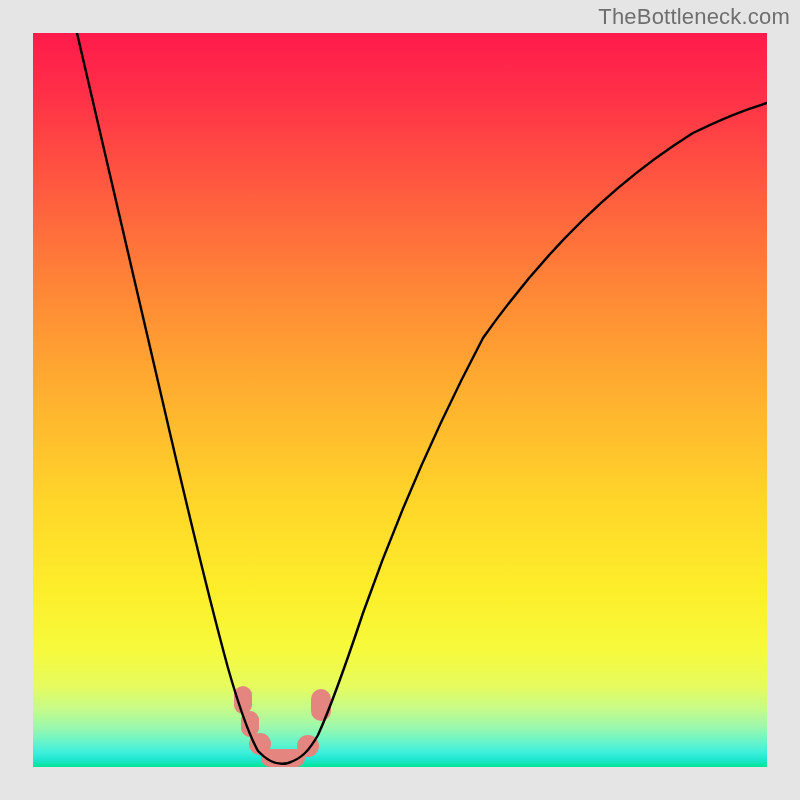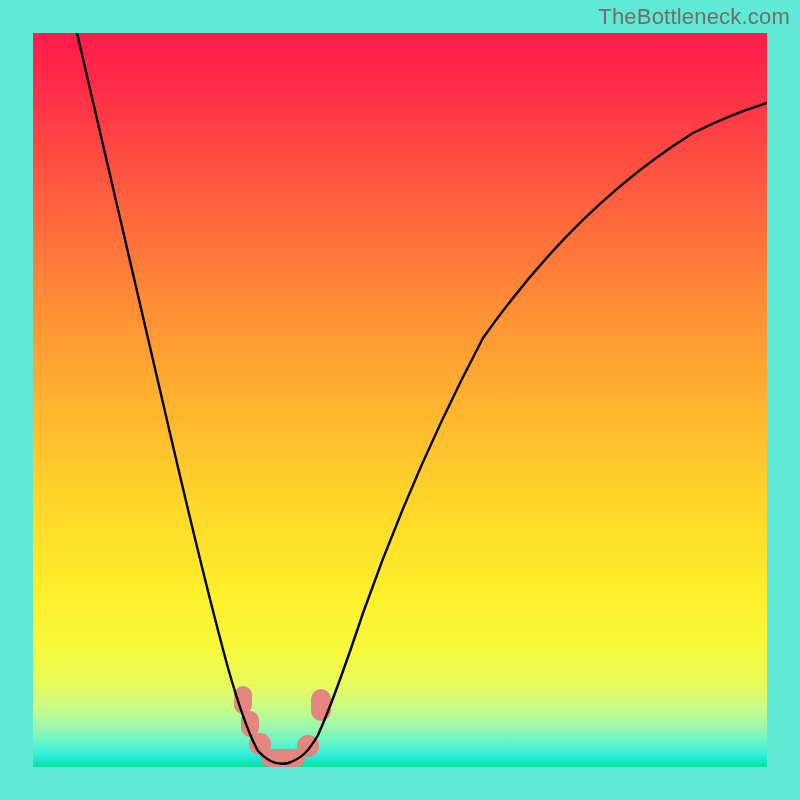--- a/index.html
+++ b/index.html
@@ -10,21 +10,21 @@
     background: #000;
     overflow: hidden;
     font-family: Arial, Helvetica, sans-serif;
   }
   .frame {
     position: absolute;
     left: 0;
     top: 0;
     width: 800px;
     height: 800px;
-    background: #5eead4;
+    background: #e5e5e5;
   }
   .watermark {
     position: absolute;
     top: 4px;
     right: 10px;
     color: #6f6f6f;
     font-size: 22px;
     font-weight: 400;
     letter-spacing: 0.2px;
     z-index: 20;

